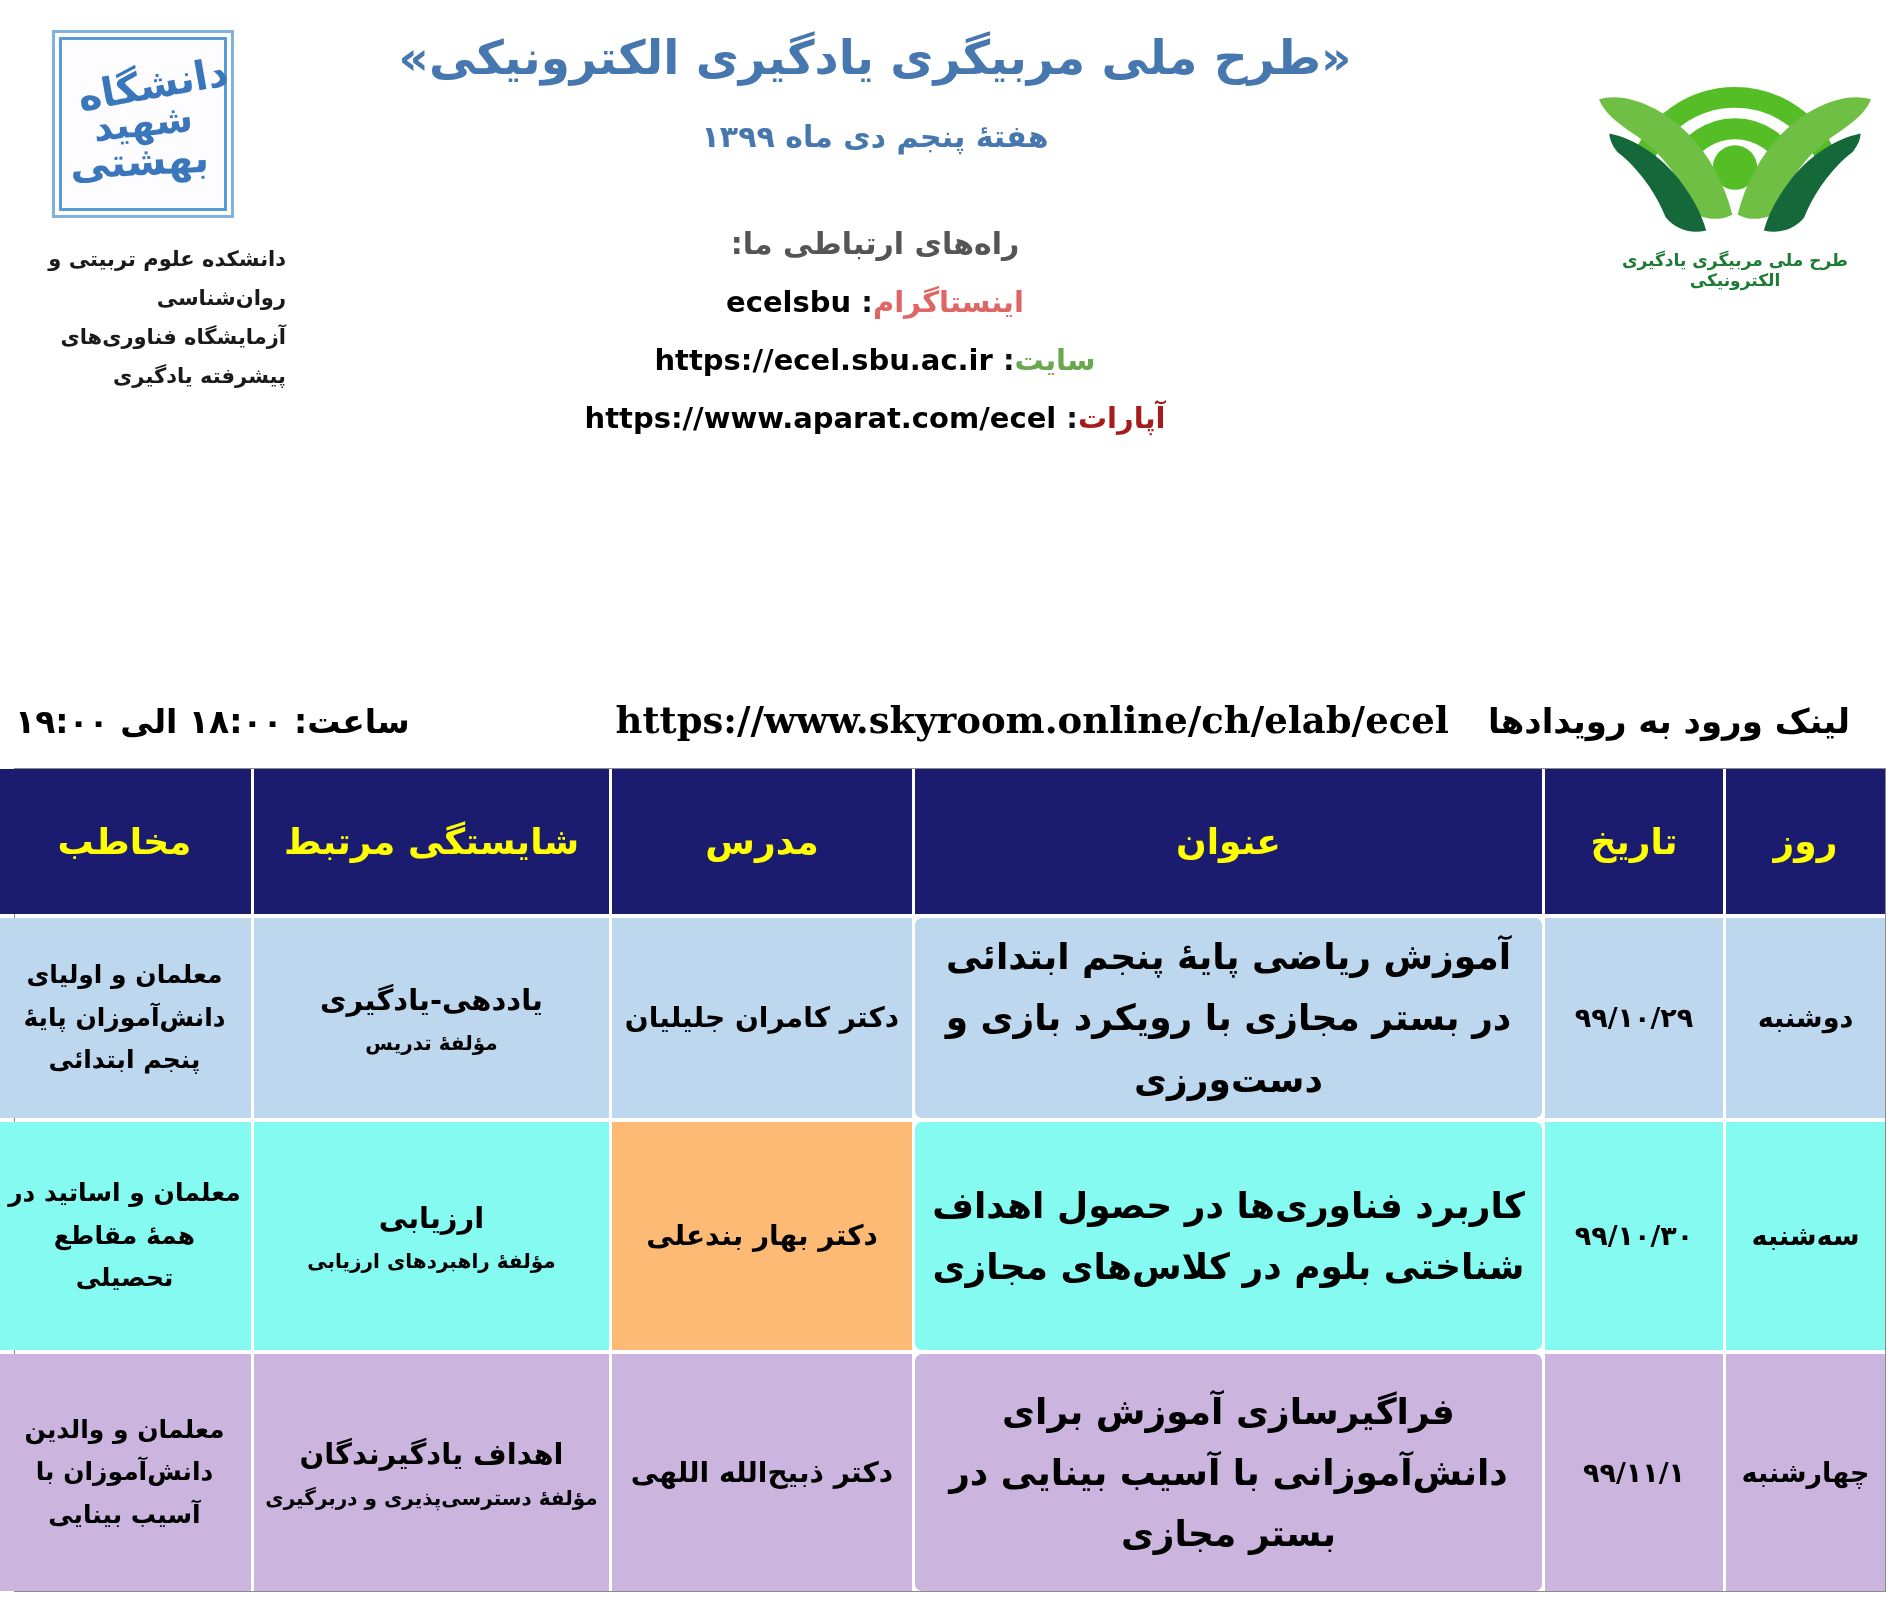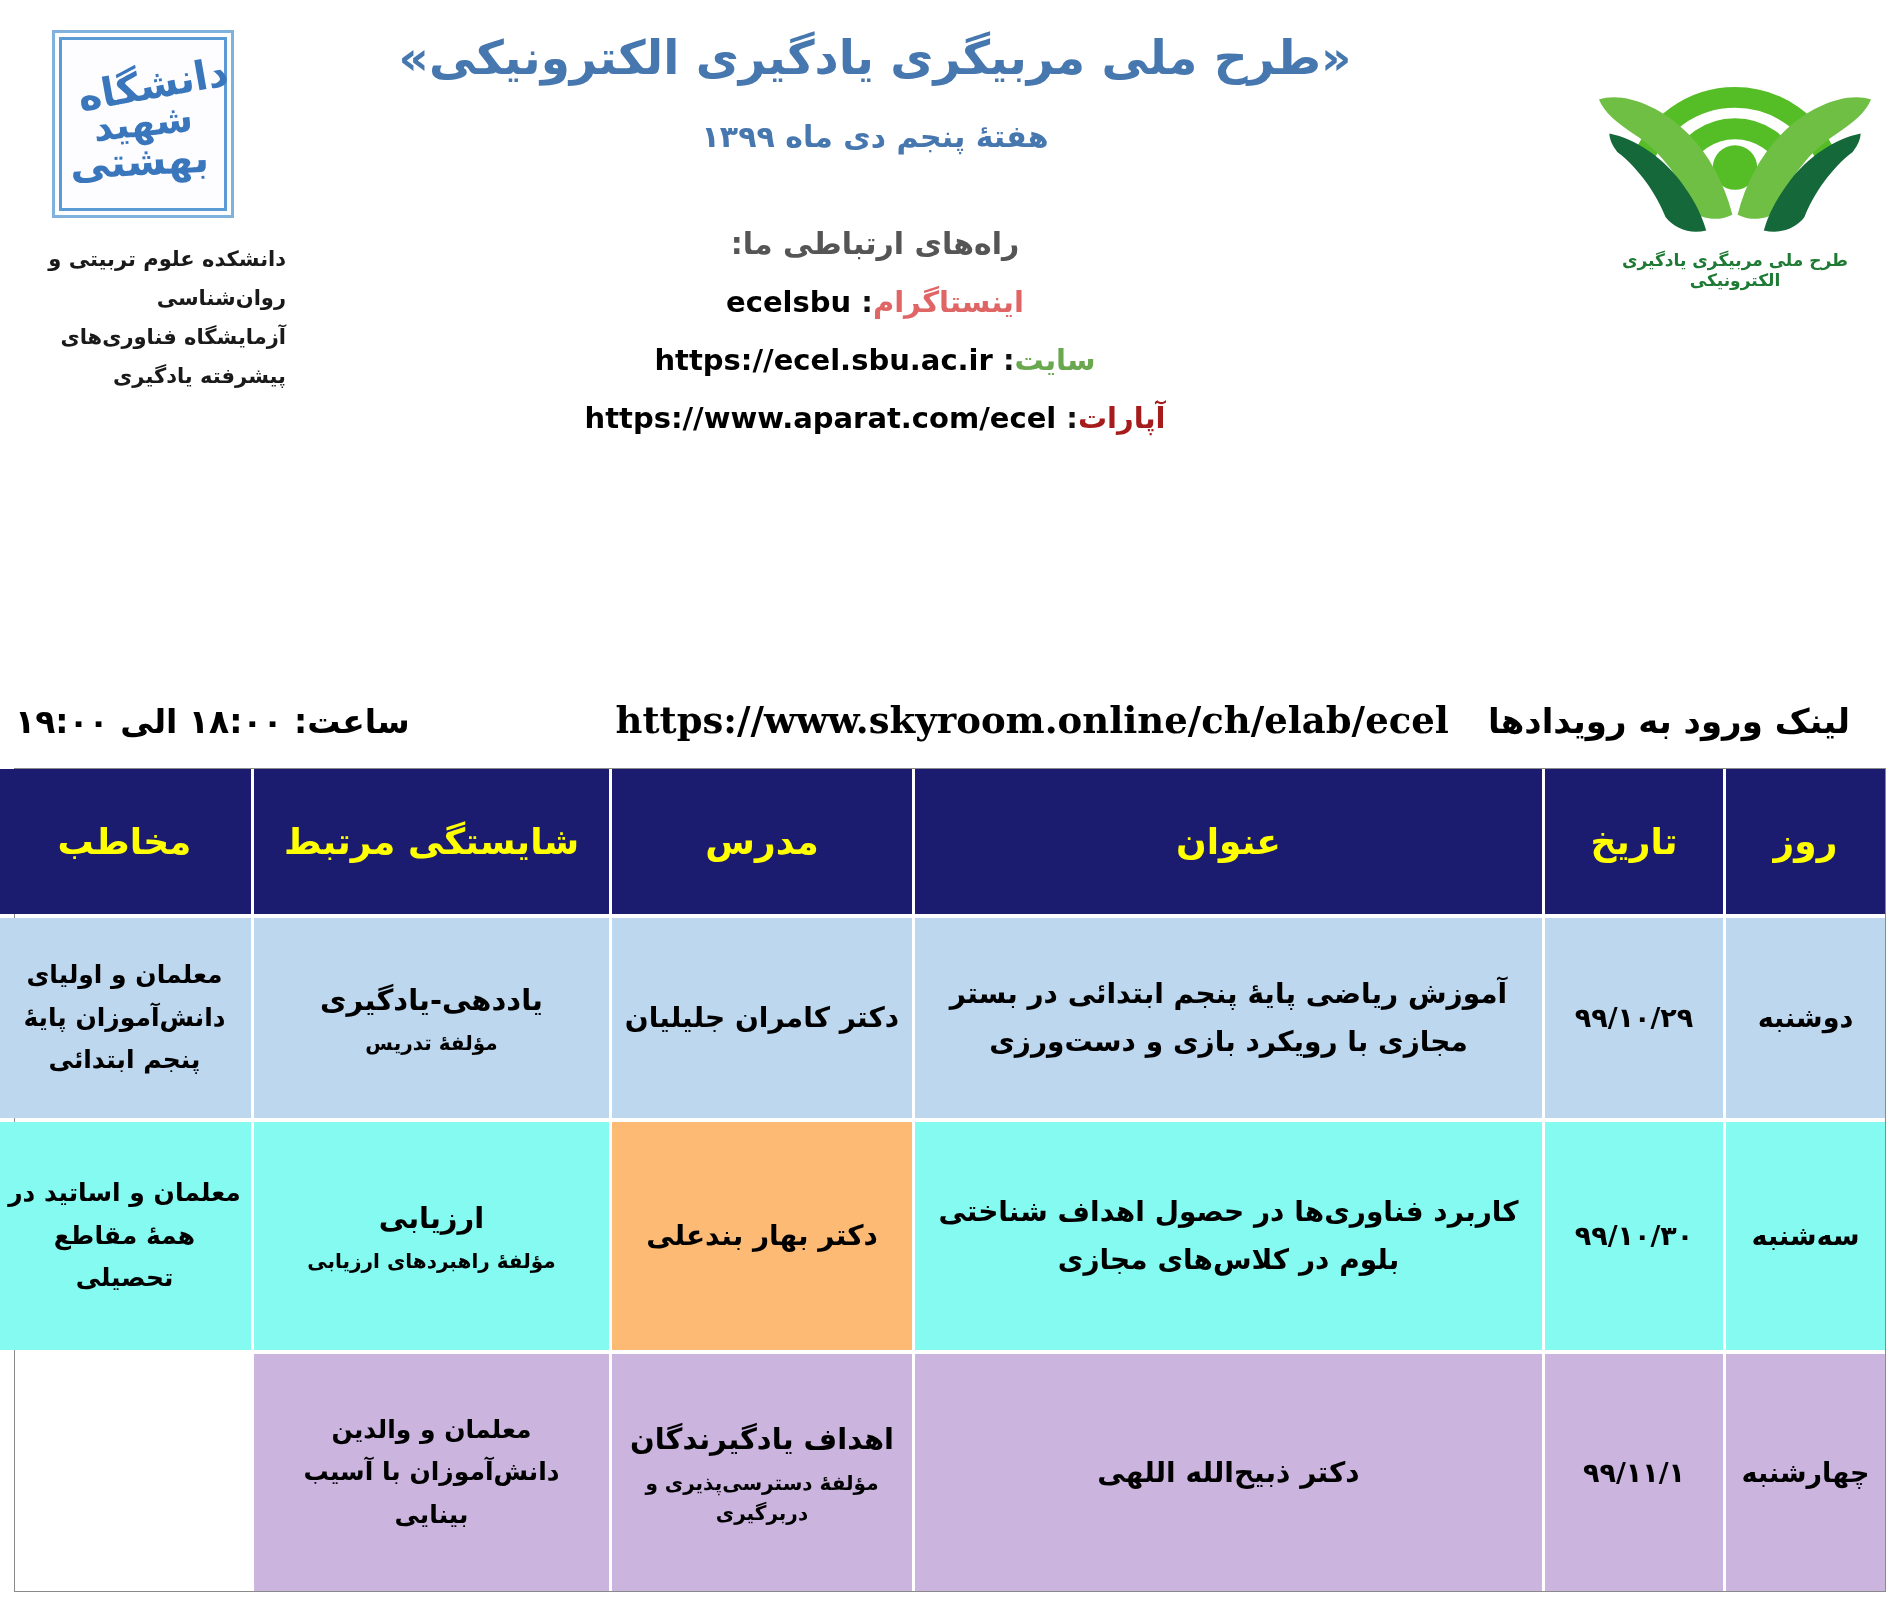--- a/index.html
+++ b/index.html
@@ -67,21 +67,21 @@
   .th {
     background:#1B1B6F; color:#FFFF00;
     display:flex; align-items:center; justify-content:center;
     font-size:36px; font-weight:bold; text-align:center;
   }
   .td {
     display:flex; flex-direction:column; align-items:center; justify-content:center;
     text-align:center; font-weight:bold; color:#000;
     padding:6px 10px; font-size:27px; line-height:1.55;
   }
-  .td.title-cell   { font-size:28px; line-height:1.7; }
+  .td.title-cell   { font-size:36px; line-height:1.7;border-radius:7px; }
   .td.audience-cell{ font-size:25px; line-height:1.7; }
   .td.instr-cell   { font-size:28px; }
   .comp-main { font-size:29px; font-weight:bold; }
   .comp-sub  { font-size:20px; font-weight:bold; margin-top:6px; line-height:1.5; }
 </style>
 </head>
 <body>
 
 <div class="page">
 
@@ -161,20 +161,21 @@
     <div class="td title-cell" style="background: rgb(133, 250, 241);">کاربرد فناوری‌ها در حصول اهداف شناختی بلوم در کلاس‌های مجازی</div>
     <div class="td instr-cell" style="background: #fdba74;">دکتر بهار بندعلی</div>
     <div class="td" style="background: rgb(133, 250, 241);">
       <div class="comp-main">ارزیابی</div>
       <div class="comp-sub">مؤلفۀ راهبردهای ارزیابی</div>
     </div>
     <div class="td audience-cell" style="background: rgb(133, 250, 241);">معلمان و اساتید در همۀ مقاطع تحصیلی</div>
 
     <div class="td" style="background: rgb(203, 181, 223);">چهارشنبه</div>
     <div class="td" style="background: rgb(203, 181, 223);">۹۹/۱۱/۱</div>
+    <div class="td title-cell" style="background: rgb(203, 181, 223);">فراگیرسازی آموزش برای دانش‌آموزانی با آسیب بینایی در بستر مجازی</div>
     <div class="td instr-cell" style="background: rgb(203, 181, 223);">دکتر ذبیح‌الله اللهی</div>
     <div class="td" style="background: rgb(203, 181, 223);">
       <div class="comp-main">اهداف یادگیرندگان</div>
       <div class="comp-sub">مؤلفۀ دسترسی‌پذیری و دربرگیری</div>
     </div>
     <div class="td audience-cell" style="background: rgb(203, 181, 223);">معلمان و والدین دانش‌آموزان با آسیب بینایی</div>
   </div>
 
 </div>
 

